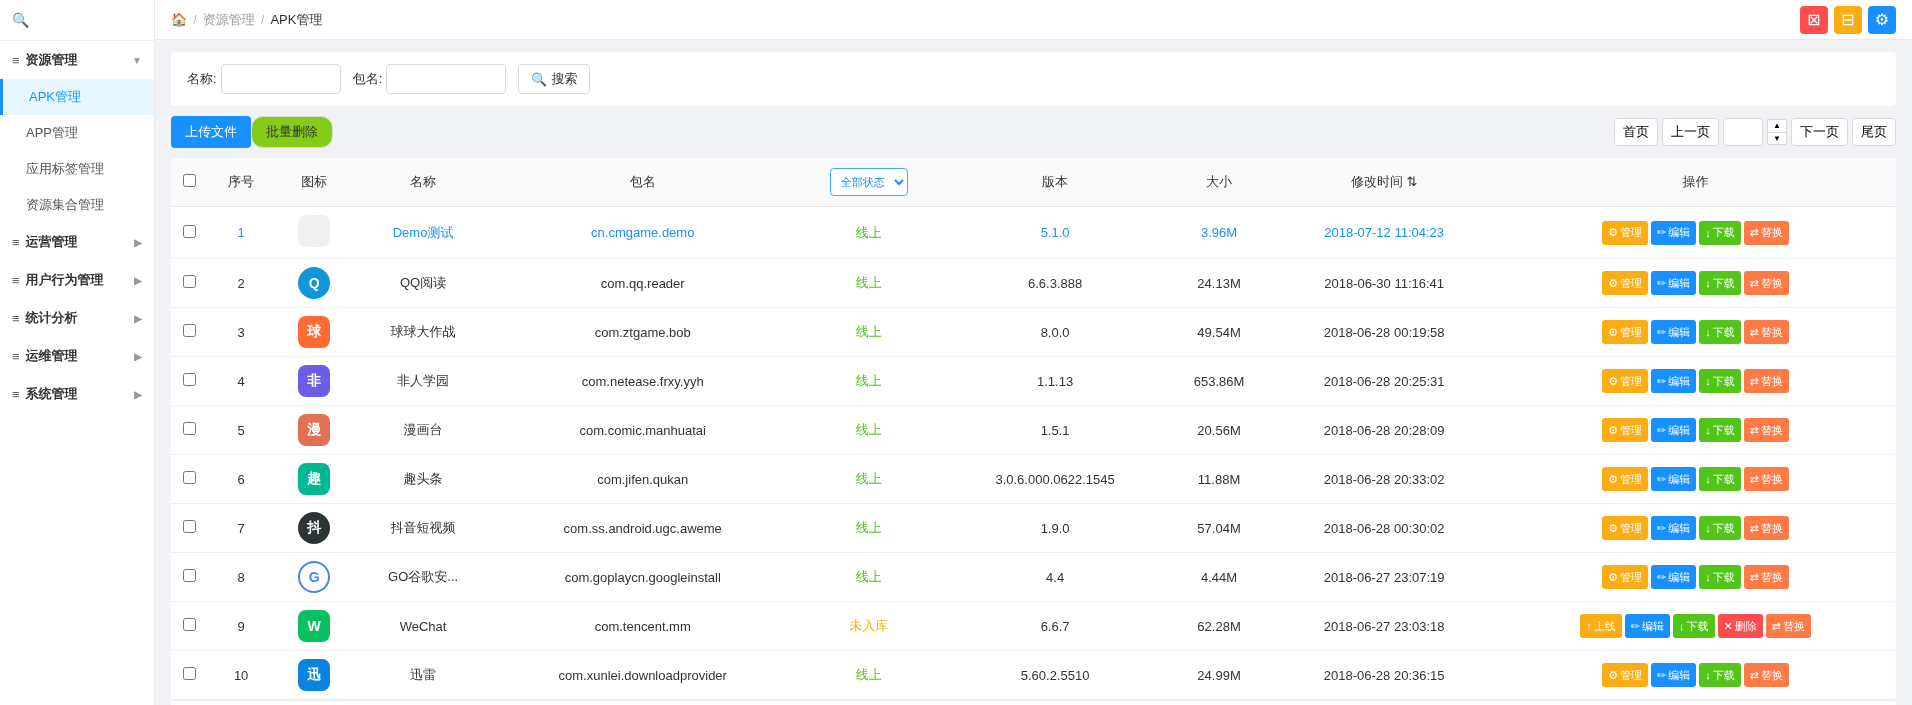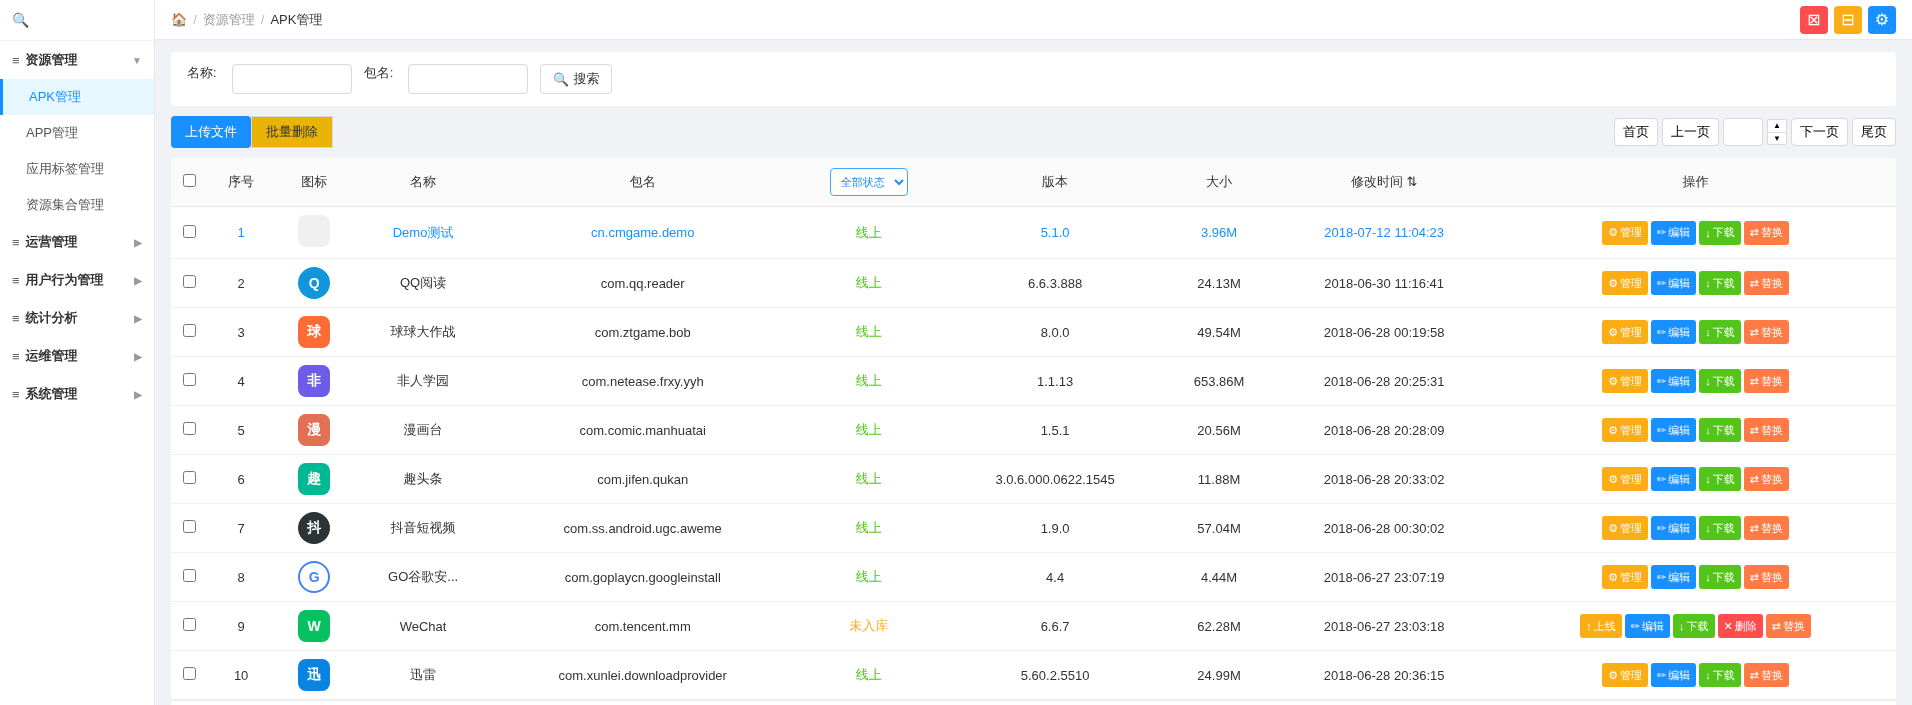--- a/index.html
+++ b/index.html
@@ -28,31 +28,31 @@
     .header-action-btn { width: 28px; height: 28px; border-radius: 4px; display: flex; align-items: center; justify-content: center; cursor: pointer; font-size: 16px; }
     .header-action-btn.red { background: #ff4d4f; color: #fff; }
     .header-action-btn.yellow { background: #faad14; color: #fff; }
     .header-action-btn.blue { background: #1890ff; color: #fff; }
 
     
     .page-content { flex: 1; padding: 12px 16px; overflow: auto; background: #f0f2f5; }
 
     
     .filter-bar { background: #fff; padding: 12px 16px; border-radius: 4px; margin-bottom: 10px; display: flex; align-items: center; gap: 12px; }
-    .filter-item { display: flex; gap: 15px; }
+    .filter-item { display: flex; align-items: center; gap: 4px; }
     .filter-label { color: #333; white-space: nowrap; }
     .filter-input { height: 30px; border: 1px solid #d9d9d9; border-radius: 4px; padding: 0 8px; font-size: 13px; outline: none; }
     .filter-dash { color: #999; }
     .search-btn { height: 30px; background: #fff; border: 1px solid #d9d9d9; border-radius: 4px; padding: 0 12px; cursor: pointer; display: flex; align-items: center; gap: 4px; color: #333; font-size: 13px; }
 
     
     .toolbar { display: flex; align-items: center; justify-content: space-between; margin-bottom: 10px; }
     .toolbar-left { display: flex; gap: 0; }
     .btn-upload { background: #1890ff; color: #fff; border: none; border-radius: 4px; padding: 6px 14px; cursor: pointer; font-size: 13px; }
-    .btn-batch-delete { background: #eab308; color: #333; border: 1px solid #d9d9d9; border-radius: 0; padding: 6px 14px; cursor: pointer; font-size: 13px; }
+    .btn-batch-delete { background: #84cc16; color: #333; border: 1px solid #d9d9d9; border-radius: 12px; padding: 6px 14px; cursor: pointer; font-size: 13px; }
     .pagination-top { display: flex; align-items: center; gap: 4px; }
     .page-btn { height: 28px; min-width: 28px; border: 1px solid #d9d9d9; background: #fff; border-radius: 4px; padding: 0 8px; cursor: pointer; font-size: 13px; display: flex; align-items: center; justify-content: center; }
     .page-input { width: 40px; height: 28px; border: 1px solid #d9d9d9; border-radius: 4px; text-align: center; font-size: 13px; }
     .page-arrows { display: flex; flex-direction: column; }
     .page-arrow { height: 13px; width: 20px; border: 1px solid #d9d9d9; background: #fff; cursor: pointer; display: flex; align-items: center; justify-content: center; font-size: 8px; line-height: 1; }
     .page-arrow:first-child { border-radius: 2px 2px 0 0; border-bottom: none; }
     .page-arrow:last-child { border-radius: 0 0 2px 2px; }
 
     
     .table-wrapper { background: #fff; border-radius: 4px; overflow: hidden; }

